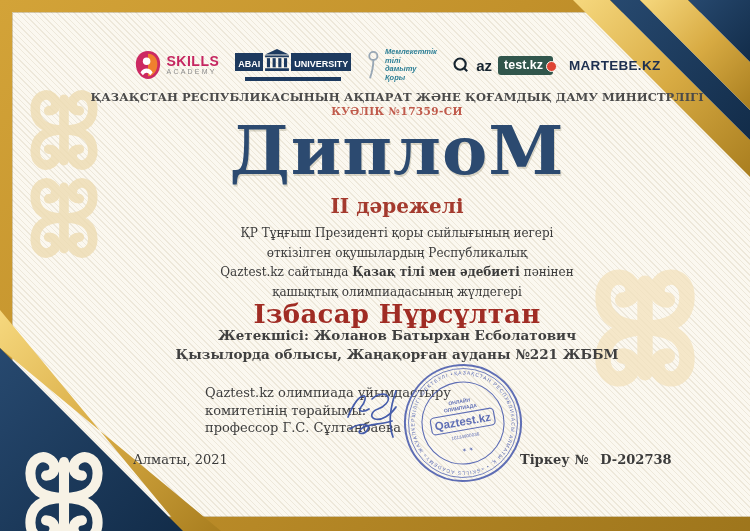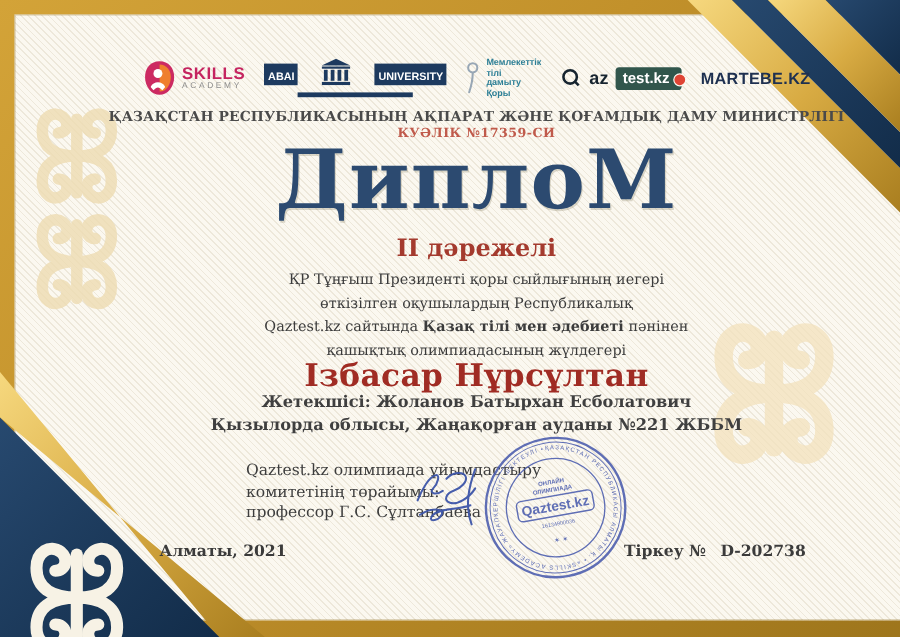--- a/index.html
+++ b/index.html
@@ -17,45 +17,45 @@
     box-shadow:inset 0 0 0 1px rgba(140,105,30,.35);
   }
   svg.decor{position:absolute;left:0;top:0;width:750px;height:531px;pointer-events:none;}
   
   #logos{position:absolute;left:140px;right:140px;top:44px;height:42px;
     display:flex;justify-content:center;align-items:center;gap:16px;}
   .logo{display:flex;align-items:center;gap:5px;}
   .skills-text .l1{font-family:"Liberation Sans",sans-serif;font-weight:bold;font-size:14px;color:#c52560;letter-spacing:.5px;line-height:13px;}
   .skills-text .l2{font-family:"Liberation Sans",sans-serif;font-size:7px;color:#8b8b8b;letter-spacing:2.2px;line-height:8px;}
   .abai{display:flex;flex-direction:column;align-items:center;}
-  .abai-row{display:flex;align-items:flex-end;gap:20px;}
+  .abai-row{display:flex;align-items:flex-end;gap:2px;}
   .abai-word{font-family:"Liberation Sans",sans-serif;font-weight:bold;font-size:9px;color:#fff;background:#1d3a5f;padding:7px 3px 2px 3px;line-height:9px;}
   .abai-strip{width:96px;height:4px;background:#1d3a5f;margin-top:1px;}
-  .fund-text{font-family:"Liberation Sans",sans-serif;font-size:7.5px;font-weight:bold;color:#2d7f96;line-height:8.5px;}
+  .fund-text{font-family:"Liberation Sans",sans-serif;font-size:7.5px;font-weight:bold;color:#2d7f96;line-height:8.5px;font-style:italic;}
   .qaz{display:flex;align-items:center;font-family:"Liberation Sans",sans-serif;}
   .qaz .az{font-weight:bold;font-size:15px;color:#16242f;margin-left:2px;}
   .qaz .pill{position:relative;background:#31564c;color:#fff;font-weight:bold;font-size:12.5px;
     padding:2px 10px 3px 6px;border-radius:3px;margin-left:1px;}
   .qaz .dot{position:absolute;right:-4px;top:50%;width:9px;height:9px;margin-top:-4.5px;border-radius:50%;
     background:#df4434;border:1px solid #fbf8f0;}
   .martebe{font-family:"Liberation Sans",sans-serif;font-weight:bold;font-size:13.5px;color:#1e3050;letter-spacing:.3px;}
   
   .ctr{position:absolute;left:60px;right:60px;text-align:center;}
   #ministry{top:90px;font-size:11.5px;font-weight:bold;color:#4a4a4a;letter-spacing:.1px;}
   #license{top:105px;font-size:10.5px;font-weight:bold;color:#c05a4b;letter-spacing:.4px;}
   #title{top:110px;font-size:68px;font-weight:bold;color:#2c4a70;letter-spacing:1px;
     text-shadow:1px 2px 0 rgba(120,110,80,.25);}
   #degree{top:194px;font-size:20px;font-weight:bold;color:#a43a2e;}
   #bodytext{top:224px;font-size:12px;line-height:19.5px;color:#3b3b3b;}
   #recipient{top:299px;font-size:26px;font-weight:bold;color:#a02c24;letter-spacing:.3px;}
   #supervisor{top:327px;font-size:13.5px;font-weight:bold;color:#3f3f3f;}
   #school{top:346px;font-size:13.5px;font-weight:bold;color:#3f3f3f;}
   
   #committee{position:absolute;left:205px;top:384px;font-size:13px;line-height:17.5px;color:#3d3d3d;text-align:left;}
-  #city{position:absolute;left:133px;top:452px;font-size:13px;font-weight:bold;color:#3b3b3b;text-align:center;}
+  #city{position:absolute;left:133px;top:452px;font-size:13px;font-weight:normal;color:#3b3b3b;text-align:center;}
   #reg{position:absolute;left:520px;top:452px;font-size:13px;font-weight:bold;color:#3b3b3b;}
   #reg .num{margin-left:12px;}
   #signature{position:absolute;left:338px;top:383px;width:74px;height:62px;}
   #stamp{position:absolute;left:400px;top:360px;width:126px;height:126px;opacity:.88;}
 </style>
 </head>
 <body>
 
 <div id="cert">
   <div id="inner"></div>

